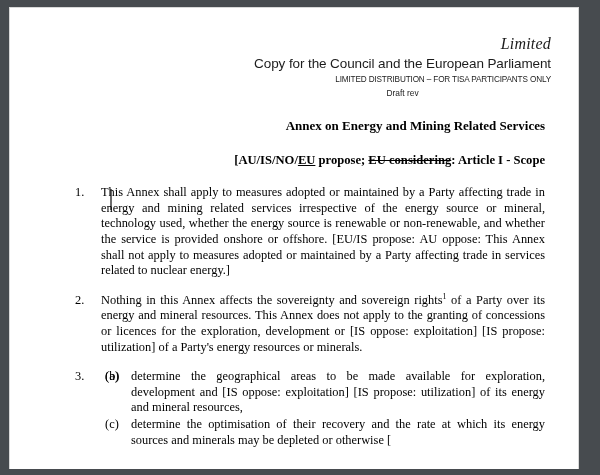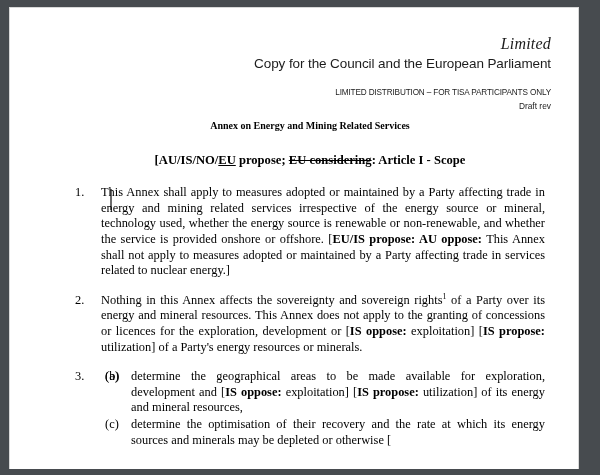--- a/index.html
+++ b/index.html
@@ -51,49 +51,50 @@
     font-size: 13.5px;
     line-height: 18px;
     font-weight: 400;
     margin-top: 2px;
     letter-spacing: -0.1px;
   }
   .hdr-distribution {
     font-size: 8.2px;
     line-height: 12px;
     letter-spacing: -0.15px;
-    margin-top: 14px;
+    margin-top: 1px;
   }
   .hdr-draft {
     font-size: 8.4px;
     line-height: 12px;
     margin-top: 1px;
+    text-align: center;
   }
   
   .doc-body {
     position: absolute;
     left: 65px;
     top: 110px;
     width: 470px;
     color: #000000;
     font-size: 12.4px;
     line-height: 15.6px;
     text-align: justify;
   }
   .doc-title {
     font-weight: bold;
-    font-size: 10px;
+    font-size: 13px;
     margin: 0 0 19px 0;
-    text-align: center;
+    text-align: right;
   }
   .article-heading {
     font-weight: bold;
     font-size: 12.6px;
     margin: 0 0 17px 0;
-    text-align: center;
+    text-align: right;
     position: relative;
   }
   .para {
     margin: 0 0 14px 0;
     text-indent: 0;
     position: relative;
     padding-left: 26px;
   }
   .para .num {
     position: absolute;
@@ -111,21 +112,21 @@
     margin-bottom: 1px;
     text-align: justify;
   }
   .list-item .marker {
     position: absolute;
     left: 30px;
     top: 0;
     width: 24px;
     text-align: left;
   }
-  b, .b { font-weight: bold; }
+  b, .b { font-weight: normal; }
   .u  { text-decoration: underline; }
   .strike { text-decoration: line-through; }
   sup { font-size: 8px; vertical-align: super; line-height: 0; }
   
   .change-bar {
     position: absolute;
     left: 35px;
     top: 36px;
     width: 1.5px;
     height: 21px;

